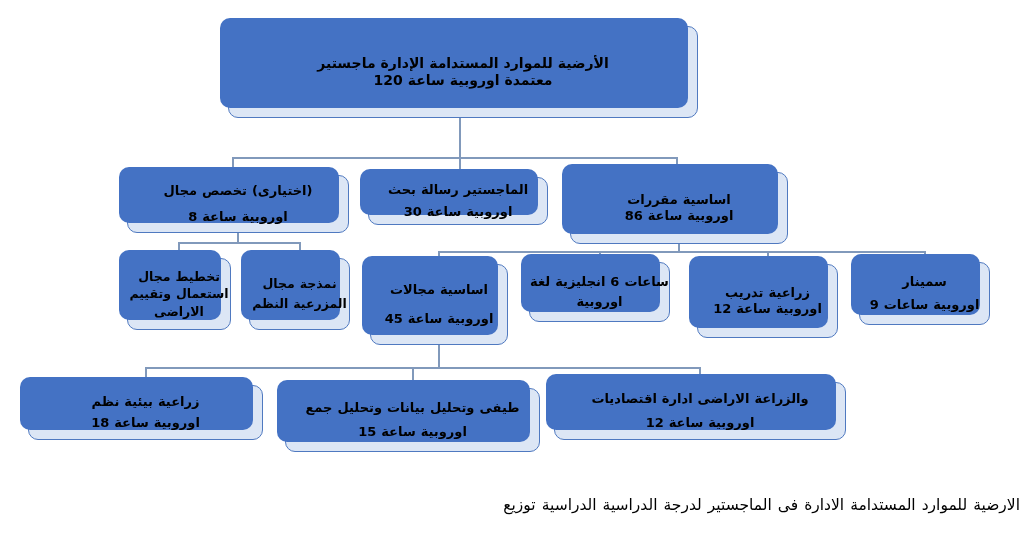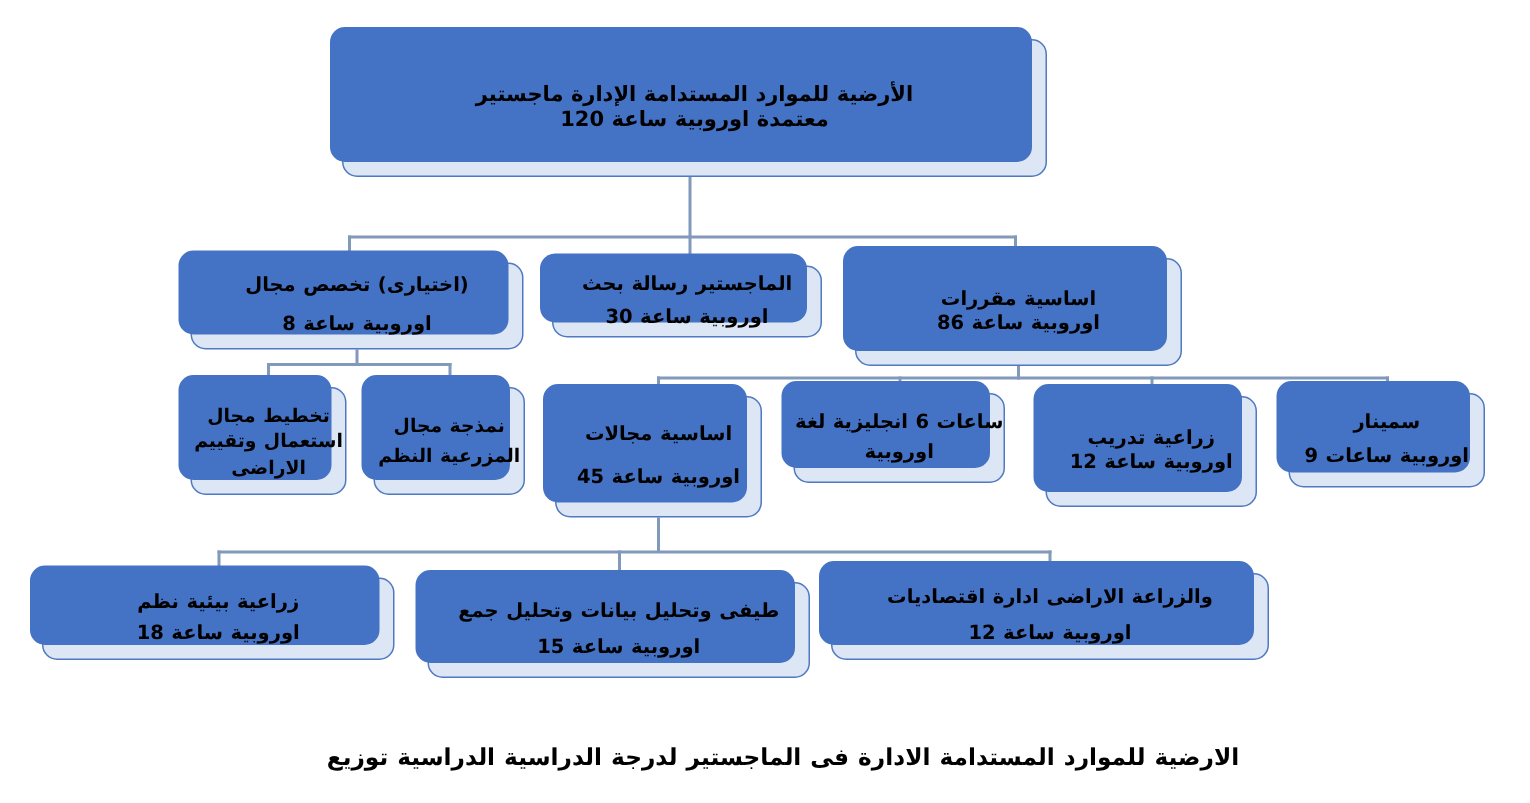--- a/index.html
+++ b/index.html
@@ -46,23 +46,23 @@
     gap:5px;
     font-weight:bold;
     font-size:13px;
     white-space:nowrap;
     line-height:1.25;
   }
   .fs14 .tline{font-size:14px;}
   .fs12 .tline{font-size:12.5px;}
   .caption{
     position:absolute;left:0;right:0;top:496px;
-    display:flex;direction:ltr;justify-content:center;
+    display:flex;direction:ltr;justify-content:flex-end;
     gap:6px;
-    font-weight:bold;font-size:15.5px;margin-left:24px;
+    font-weight:normal;font-size:15.5px;margin-left:24px;
   }
 </style>
 </head>
 <body>
 
 <div class="canvas">
 
   <div class="line" style="left:459px;top:118px;width:2px;height:40px"></div>
   <div class="line" style="left:232px;top:157px;width:446px;height:2px"></div>
   <div class="line" style="left:232px;top:157px;width:2px;height:19px"></div>

